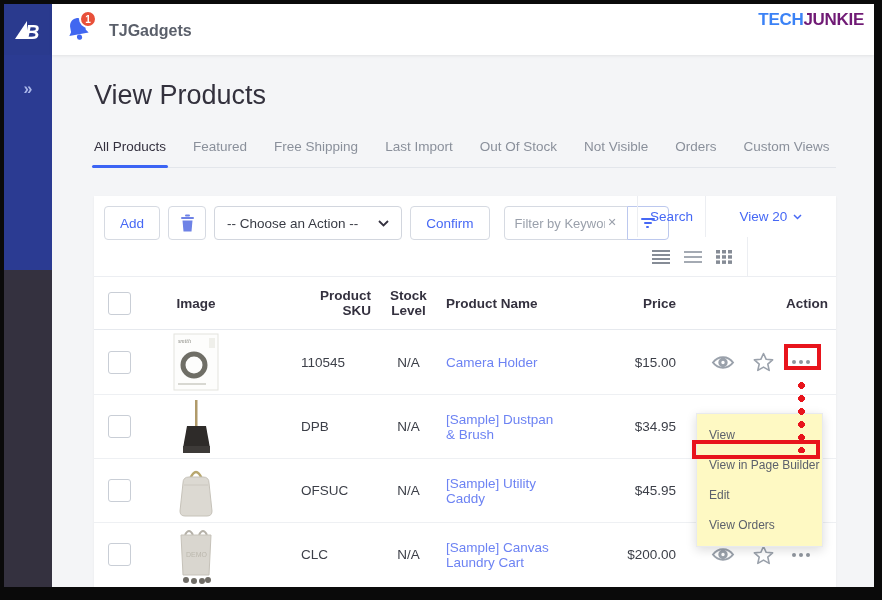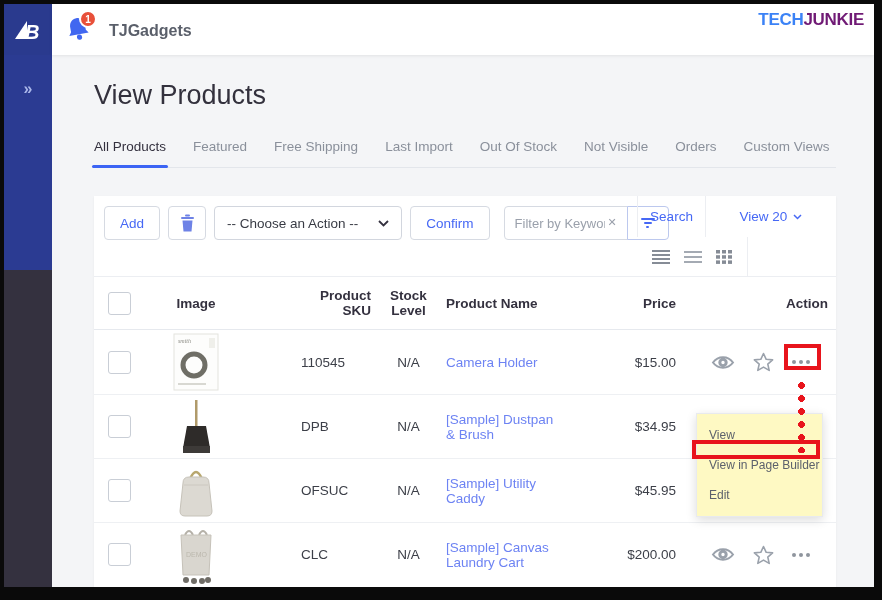--- a/index.html
+++ b/index.html
@@ -380,20 +380,21 @@
           </div>
         </div>
 
       </section>
     </main>
 
     <div class="menu">
       <div class="menu-item">View</div>
       <div class="menu-item">View in Page Builder</div>
       <div class="menu-item">Edit</div>
+      <div class="menu-item">View Orders</div>
     </div>
 
     <div class="ann-box-ellipsis"></div>
     <div class="ann-dots"></div>
     <div class="ann-box-edit"></div>
 
   </div>
 </div>
 
 </body></html>

